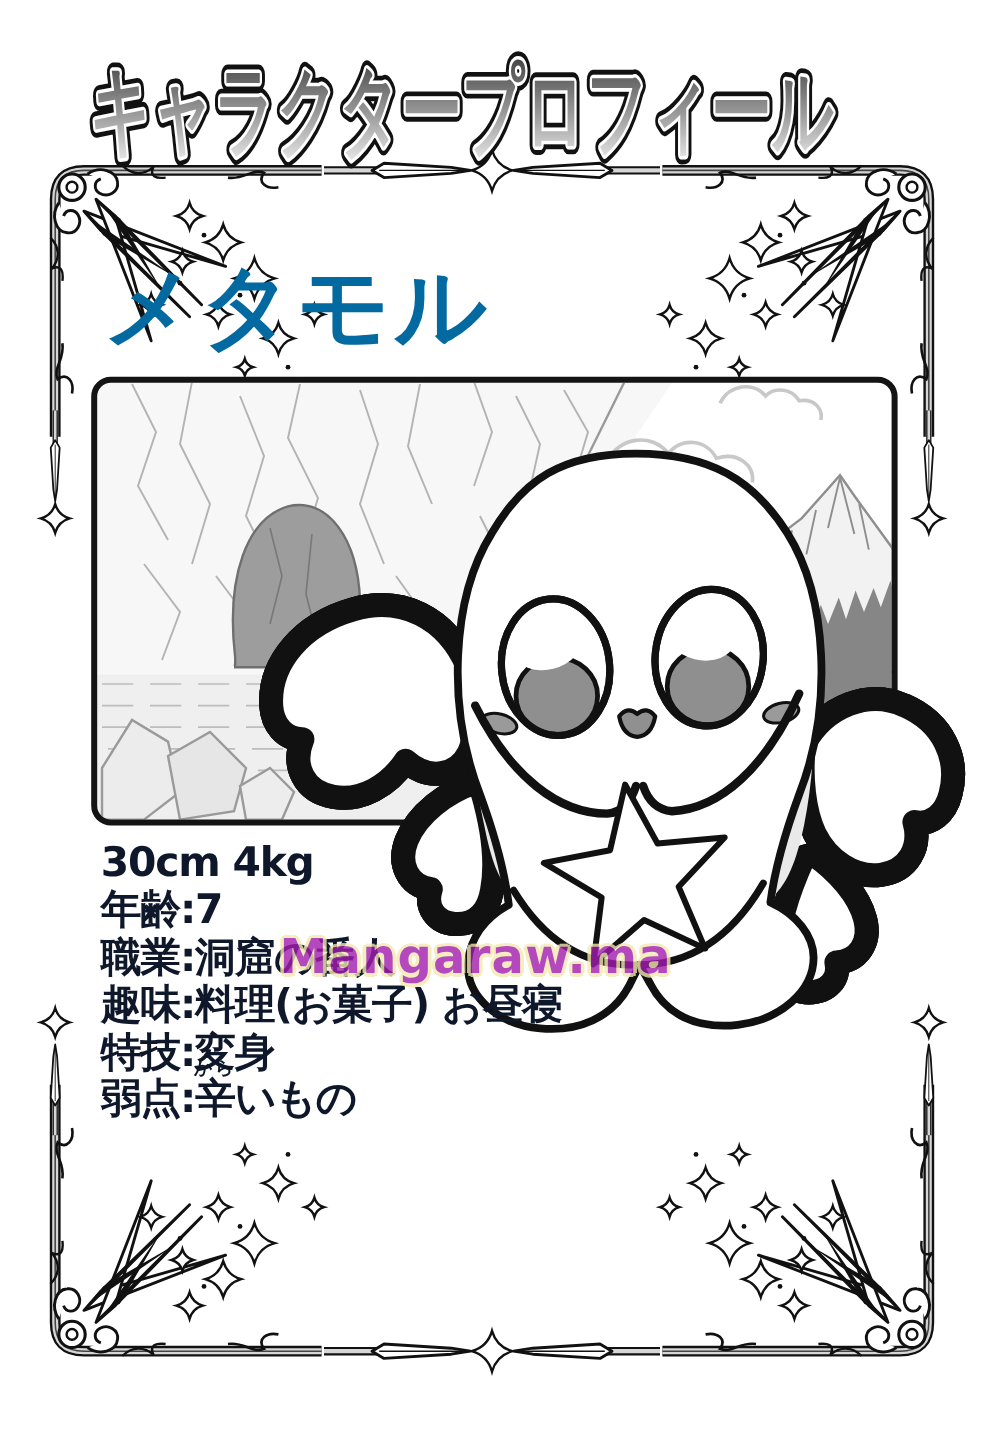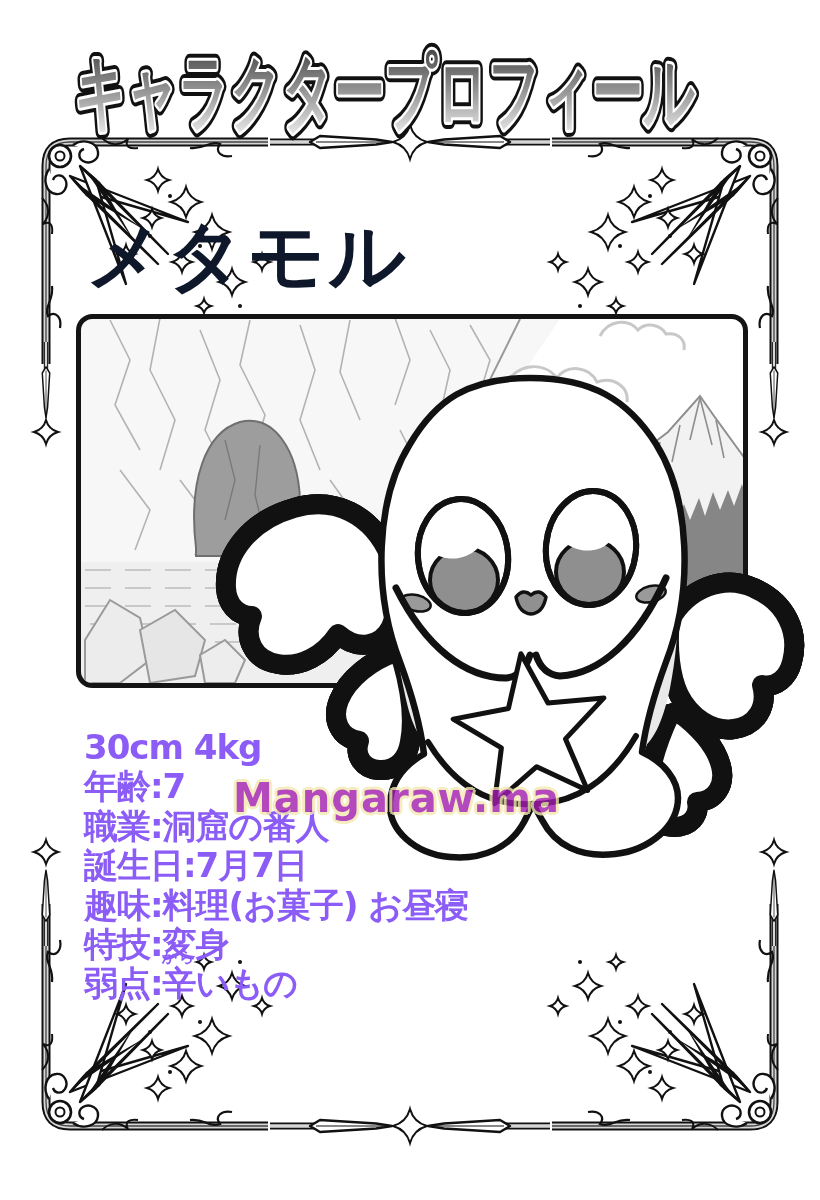--- a/index.html
+++ b/index.html
@@ -1,23 +1,23 @@
 <!DOCTYPE html>
 <html><head>
 <meta charset="utf-8">
 <style>
   html,body{margin:0;padding:0;}
   body{width:820px;height:1200px;position:relative;background:#fff;overflow:hidden;
        font-family:"DejaVu Sans","Liberation Sans",sans-serif;}
   .layer{position:absolute;left:0;top:0;}
   
   #char-name{position:absolute;left:86px;top:218px;font-size:76px;font-weight:900;
-             color:#0f172a;letter-spacing:3px;line-height:1;z-index:3;}
+             color:#0369a1;letter-spacing:3px;line-height:1;z-index:3;}
   
-  #profile{position:absolute;left:84px;top:728px;z-index:3;color:#8b5cf6;}
+  #profile{position:absolute;left:84px;top:700px;z-index:3;color:#0f172a;}
   .pline{font-size:34px;font-weight:700;line-height:39.4px;height:39.4px;
          letter-spacing:-1px;white-space:pre;}
   .furi-wrap{position:relative;display:inline-block;}
   .furi{position:absolute;top:-14px;left:50%;transform:translateX(-50%);
         font-size:15px;font-weight:700;letter-spacing:2px;line-height:1;}
   
   #watermark{position:absolute;left:233px;top:778px;z-index:5;font-size:40px;font-weight:900;
              letter-spacing:1px;color:#a21caf;opacity:.8;line-height:1;
              text-shadow:-3px 0 #f3e9b0,3px 0 #f3e9b0,0 -3px #f3e9b0,0 3px #f3e9b0,
                          -2px -2px #f3e9b0,2px -2px #f3e9b0,-2px 2px #f3e9b0,2px 2px #f3e9b0;}
@@ -215,19 +215,18 @@
   <text class="title-t" x="75" y="88" textLength="620" lengthAdjust="spacingAndGlyphs" fill="none" stroke="#ffffff" stroke-width="6" stroke-linejoin="round">キャラクタープロフィール</text>
   <text class="title-t" x="75" y="88" textLength="620" lengthAdjust="spacingAndGlyphs" fill="url(#tgrad)">キャラクタープロフィール</text>
 </svg>
 
 <div id="char-name">メタモル</div>
 
 <div id="profile">
   <div class="pline">30cm 4kg</div>
   <div class="pline">年齢:7</div>
   <div class="pline">職業:洞窟の番人</div>
-  <div class="pline">誕生日:7月7日</div>
   <div class="pline">趣味:料理(お菓子) お昼寝</div>
   <div class="pline">特技:変身</div>
   <div class="pline"><span>弱点:</span><span class="furi-wrap"><span>辛</span><span class="furi">から</span></span><span>いもの</span></div>
 </div>
 
 <div id="watermark">Mangaraw.ma</div>
 
 </body></html>

